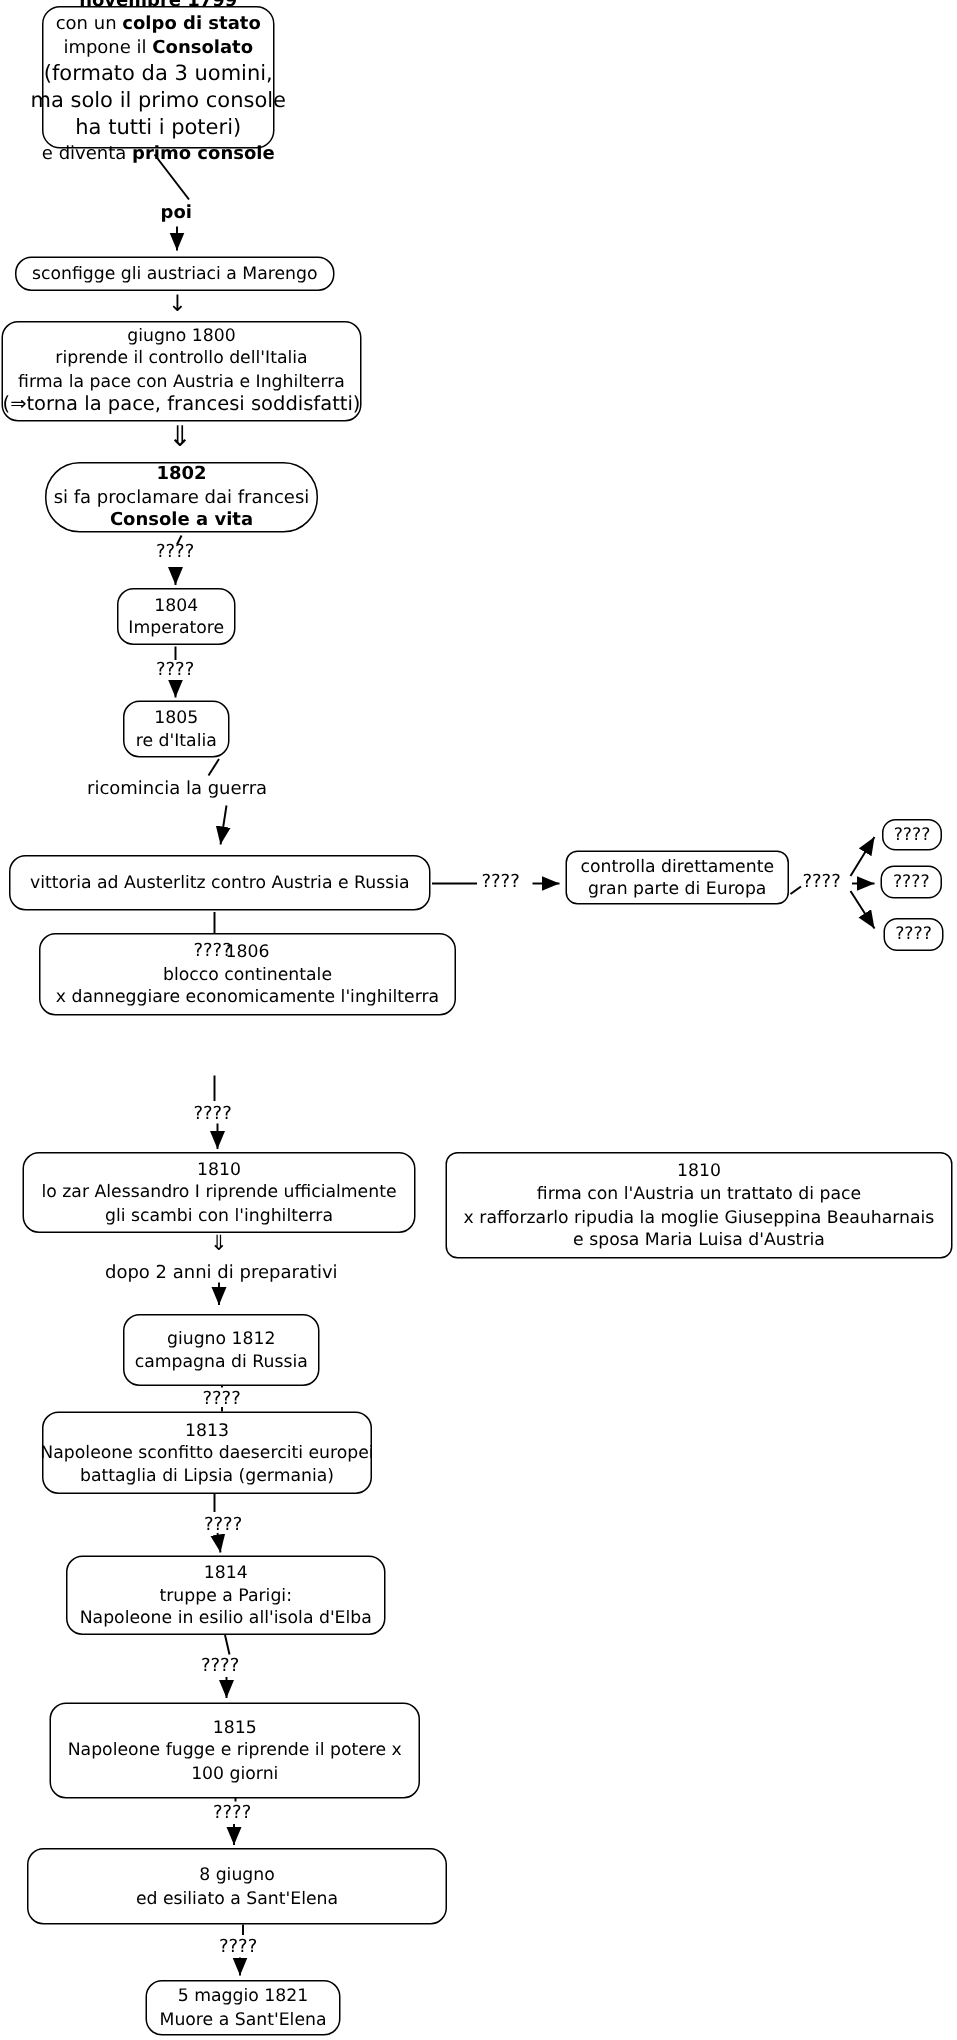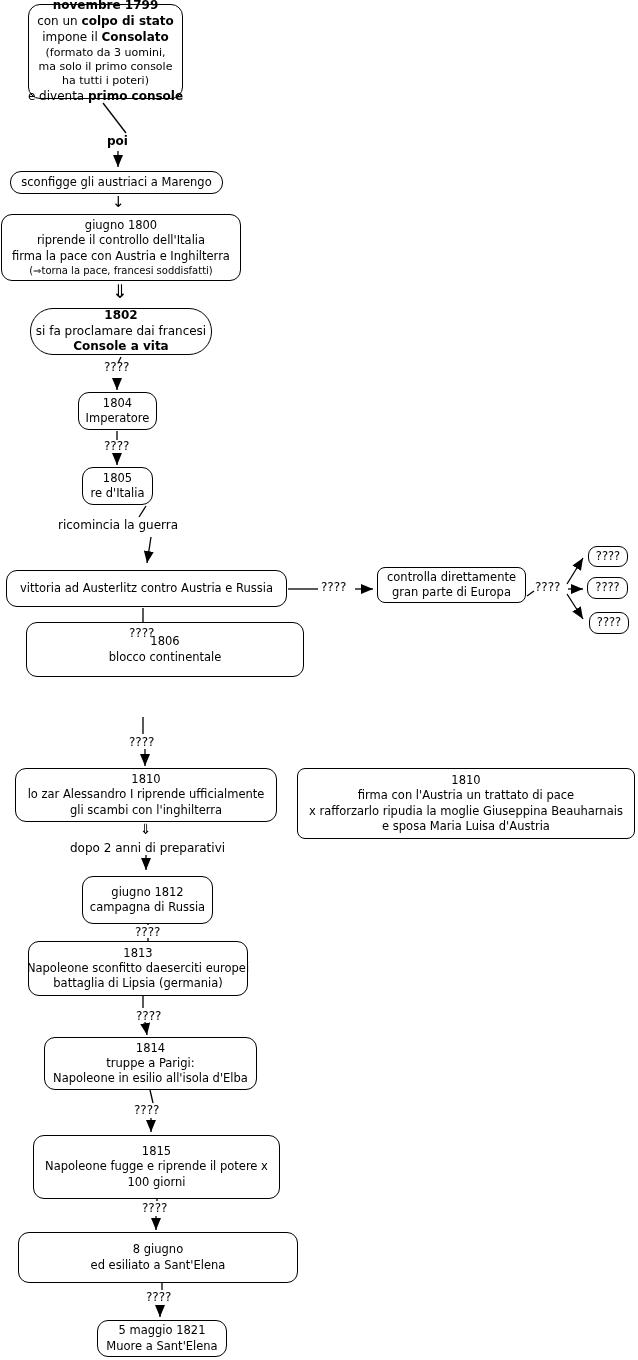--- a/index.html
+++ b/index.html
@@ -9,21 +9,21 @@
     overflow:hidden;
   }
   #connector-layer{position:absolute;left:0;top:0;width:638px;height:1360px;pointer-events:none;}
   .node{
     position:absolute;box-sizing:border-box;background:#fff;
     border:1.5px solid #000;border-radius:11px;
     display:flex;flex-direction:column;align-items:center;justify-content:center;
     text-align:center;font-size:11.5px;line-height:1.32;padding:1px 3px;
   }
   .node .ln{white-space:nowrap;}
-  .node .sm{font-size:11px;line-height:1.3;}
+  .node .sm{font-size:14px;line-height:1.3;}
   .node.big{font-size:12px;border-radius:23px;}
   .oval{border-radius:9px;font-size:11.5px;}
   .lbl{position:absolute;font-size:12px;white-space:nowrap;}
   .glyph{position:absolute;line-height:1;}
   b{font-weight:bold;}
 </style>
 </head>
 <body>
 
 <svg id="connector-layer" viewBox="0 0 638 1360" xmlns="http://www.w3.org/2000/svg">
@@ -76,21 +76,21 @@
 </div>
 
 <div class="node" style="left:10px;top:171px;width:213px;height:23px;">
   <div class="ln">sconfigge gli austriaci a Marengo</div>
 </div>
 
 <div class="node" style="left:1px;top:214px;width:240px;height:67px;">
   <div class="ln">giugno 1800</div>
   <div class="ln">riprende il controllo dell'Italia</div>
   <div class="ln">firma la pace con Austria e Inghilterra</div>
-  <div class="ln sm" style="font-size:10px;">(⇒torna la pace, francesi soddisfatti)</div>
+  <div class="ln sm" style="font-size:13px;">(⇒torna la pace, francesi soddisfatti)</div>
 </div>
 
 <div class="node big" style="left:30px;top:308px;width:182px;height:47px;">
   <div class="ln"><b>1802</b></div>
   <div class="ln">si fa proclamare dai francesi</div>
   <div class="ln"><b>Console a vita</b></div>
 </div>
 
 <div class="node" style="left:78px;top:392px;width:79px;height:38px;">
   <div class="ln">1804</div>
@@ -117,20 +117,21 @@
 <div class="node oval" style="left:587px;top:577px;width:41px;height:22px;">
   <div class="ln">????</div>
 </div>
 <div class="node oval" style="left:589px;top:612px;width:40px;height:22px;">
   <div class="ln">????</div>
 </div>
 
 <div class="node" style="left:4px;top:622px;width:278px;height:55px;margin-left:22px;">
   <div class="ln">1806</div>
   <div class="ln">blocco continentale</div>
+  <div class="ln">x danneggiare economicamente l'inghilterra</div>
 </div>
 
 <div class="node" style="left:15px;top:768px;width:262px;height:54px;">
   <div class="ln">1810</div>
   <div class="ln">lo zar Alessandro I riprende ufficialmente</div>
   <div class="ln">gli scambi con l'inghilterra</div>
 </div>
 
 <div class="node" style="left:297px;top:768px;width:338px;height:71px;border-radius:8px;">
   <div class="ln">1810</div>

